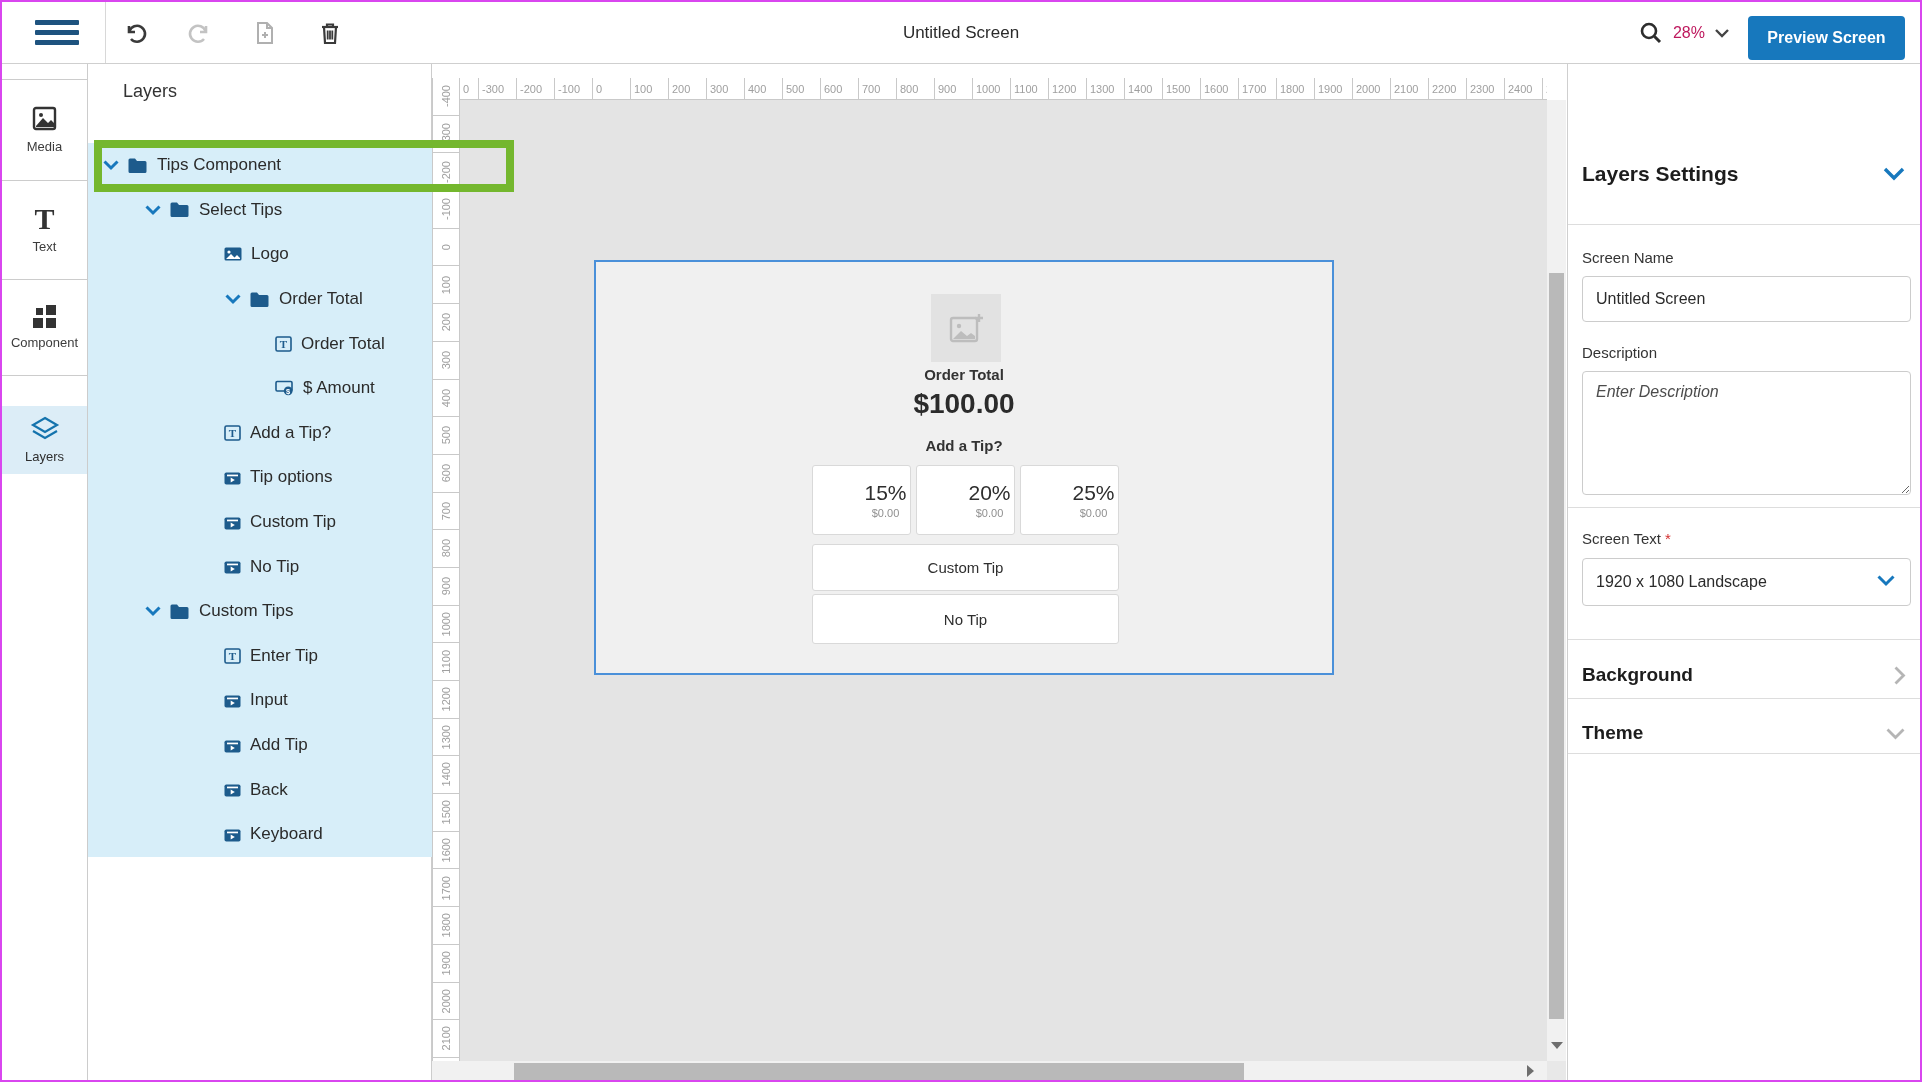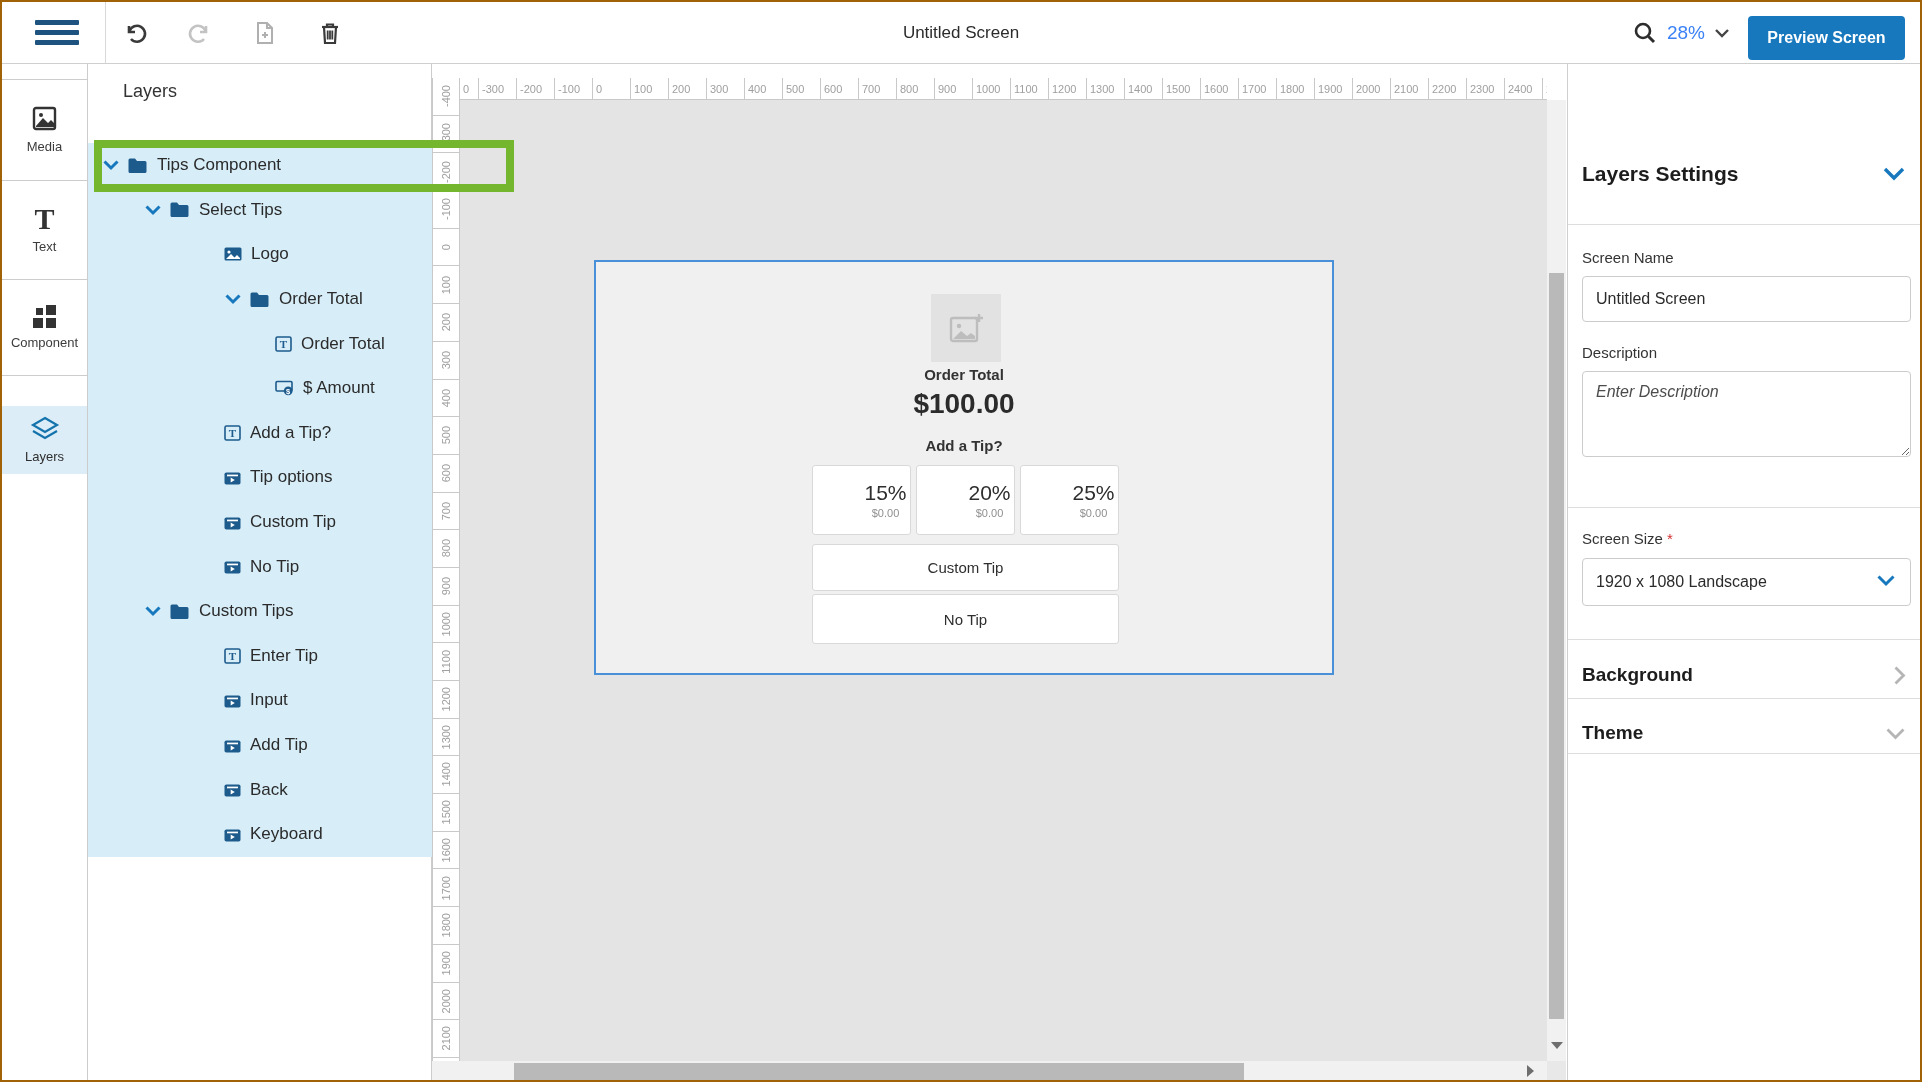--- a/index.html
+++ b/index.html
@@ -1,31 +1,31 @@
 <!DOCTYPE html>
 <html><head>
 <meta charset="utf-8">
 <style>
   * { margin:0; padding:0; box-sizing:border-box; }
   html,body { background:#000; }
   #app {
     position:relative; width:1922px; height:1082px; overflow:hidden;
-    background:#fff; border:2px solid #a16207;
+    background:#fff; border:2px solid #d946ef;
     font-family:"Liberation Sans", sans-serif; color:#2d2d2d;
   }
   
   #topbar { position:absolute; left:0; top:0; width:100%; height:62px; background:#fff; border-bottom:1px solid #cfcfcf; }
   #hamburger { position:absolute; left:24px; top:0; width:62px; height:61px; display:flex; flex-direction:column; justify-content:center; gap:5px; padding:0 9px; cursor:pointer; }
   #hamburger .bar { height:5px; background:#1e537f; border-radius:1px; }
   #topbar .tb-divider { position:absolute; left:103px; top:0; width:1px; height:61px; background:#d8d8d8; }
   .tb-btn { position:absolute; top:9px; width:44px; height:44px; display:flex; align-items:center; justify-content:center; cursor:pointer; }
   #undo-btn { left:111px; } #redo-btn { left:176px; } #newfile-btn { left:241px; } #trash-btn { left:306px; }
   #screen-title { position:absolute; left:0; right:0; top:0; height:61px; display:flex; align-items:center; justify-content:center; font-size:17px; color:#2b2b2b; pointer-events:none; }
   #zoom-ctl { position:absolute; right:190px; top:0; height:61px; display:flex; align-items:center; gap:9px; cursor:pointer; }
-  #zoom-level { font-size:19px; color:#3b82f6; }
+  #zoom-level { font-size:16px; color:#be185d; }
   #preview-btn { position:absolute; right:15px; top:14px; width:157px; height:44px; background:#1778bd; color:#fff; border:none; border-radius:4px; font-size:16px; font-weight:700; font-family:inherit; cursor:pointer; }
   
   #rail { position:absolute; left:0; top:62px; width:86px; bottom:0; background:#fff; border-right:1px solid #ccc; }
   .rail-item { position:absolute; left:0; width:85px; display:flex; flex-direction:column; align-items:center; justify-content:center; gap:7px; cursor:pointer; }
   .rail-label { font-size:13px; color:#3c3c3c; }
   #rail-media { top:15px; height:101px; } #rail-text { top:116px; height:99px; } #rail-component { top:215px; height:96px; }
   .rail-sep { position:absolute; left:0; width:85px; height:1px; background:#ccc; }
   #rail-layers { top:342px; height:68px; background:#dcedf7; }
   #rail-layers .rail-label { color:#2e2e2e; }
   .comp-grid { display:grid; grid-template-columns:10px 10px; grid-template-rows:10px 10px; gap:3px; }
@@ -69,21 +69,21 @@
   #hscroll-right { position:absolute; left:1095px; top:4px; width:0; height:0; border-top:6px solid transparent; border-bottom:6px solid transparent; border-left:7px solid #6e6e6e; cursor:pointer; }
   #scroll-corner { position:absolute; left:1545px; top:1059px; width:19px; height:21px; background:#e8e8e8; }
   
   #settings-panel { position:absolute; left:1565px; top:62px; width:357px; bottom:0; background:#fff; border-left:1px solid #cfcfcf; }
   .sp-divider { position:absolute; left:0; width:100%; height:1px; background:#ddd; }
   #sp-header { position:absolute; left:14px; top:98px; font-size:21px; font-weight:700; color:#1d1d1d; }
   #sp-header-chevron { position:absolute; right:18px; top:102px; cursor:pointer; }
   .sp-label { position:absolute; left:14px; font-size:15px; color:#333; }
   .sp-input { position:absolute; left:14px; width:329px; border:1px solid #ccc; border-radius:4px; font-family:inherit; font-size:16px; color:#2b2b2b; padding:0 13px; background:#fff; }
   #screen-name-input { top:212px; height:46px; }
-  #description-input { top:307px; height:86px; padding:11px 13px; resize:both; }
+  #description-input { top:307px; height:124px; padding:11px 13px; resize:both; }
   #description-input::placeholder { font-style:italic; color:#4c4c4c; opacity:1; }
   .required { color:#d32f2f; }
   #screen-size-select { position:absolute; left:14px; top:494px; width:329px; height:48px; border:1px solid #ccc; border-radius:4px; display:flex; align-items:center; padding:0 13px; font-size:16px; color:#2b2b2b; cursor:pointer; }
   #screen-size-select .sel-chev { position:absolute; right:14px; }
   .sp-section { position:absolute; left:0; width:100%; height:46px; display:flex; align-items:center; justify-content:space-between; padding:0 18px 0 14px; cursor:pointer; }
   .sp-section .sec-label { font-size:19px; font-weight:700; color:#1d1d1d; }
   #sec-background { top:588px; } #sec-theme { top:646px; }
   #theme-box { position:absolute; left:14px; top:697px; width:338px; height:80px; border:1px solid #ccc; border-radius:3px; padding:8px 0 0 14px; }
   .radio-row { display:flex; align-items:center; height:32px; cursor:pointer; }
   .radio { width:24px; height:24px; border-radius:50%; margin-right:12px; flex:0 0 auto; }
@@ -520,21 +520,21 @@
     <div class="sp-divider" style="top:160px"></div>
 
     <div class="sp-label" style="top:185px">Screen Name</div>
     <input class="sp-input" id="screen-name-input" value="Untitled Screen" style="">
 
     <div class="sp-label" style="top:280px">Description</div>
     <textarea class="sp-input" id="description-input" placeholder="Enter Description" style=""></textarea>
 
     <div class="sp-divider" style="top:443px"></div>
     <div class="sp-label" style="top:466px">
-      <span>Screen Size</span>
+      <span>Screen Text</span>
       <span class="required">*</span>
     </div>
     <div id="screen-size-select">
       <span>1920 x 1080 Landscape</span>
       <span class="sel-chev">
         <svg width="20" height="13" viewBox="0 0 20 13" fill="none">
             <path d="M2.5 2.5 L10 10 L17.5 2.5" stroke="#1778bd" stroke-width="3"></path>
           </svg>
       </span>
     </div>

